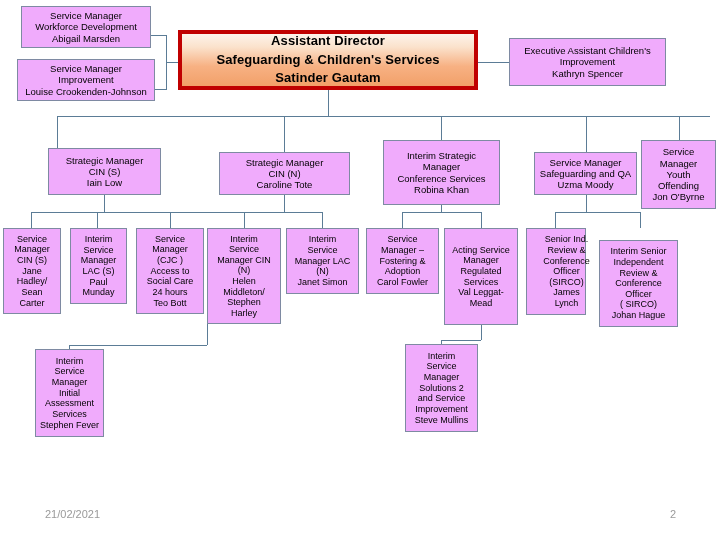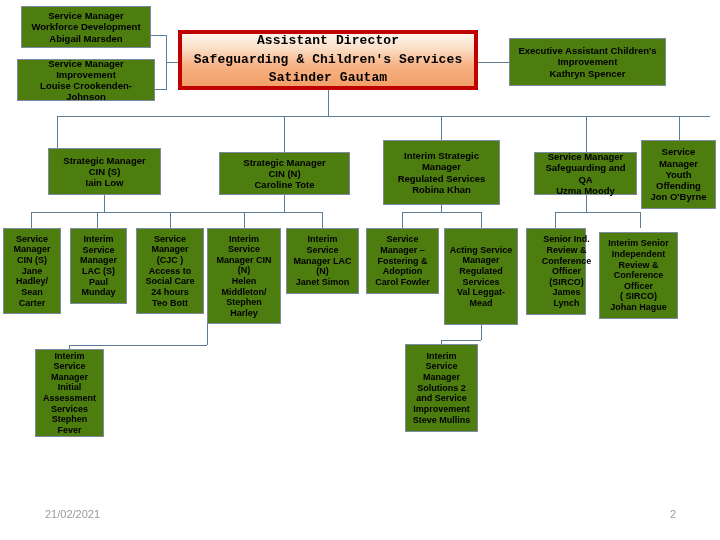--- a/index.html
+++ b/index.html
@@ -21,39 +21,37 @@
   svg.connectors {
     position: absolute;
     left: 0; top: 0;
     width: 720px; height: 540px;
     pointer-events: none;
   }
   .node {
     position: absolute;
     box-sizing: border-box;
     border: 1px solid #7e8aa2;
-    background: #4d7c0f;
+    background: #f0abfc;
     display: flex;
     align-items: center;
     justify-content: center;
     text-align: center;
     padding: 2px 3px;
     line-height: 1.18;
     white-space: pre-line;
     z-index: 2;
-    font-weight: bold;
   }
   .node-root {
     border: 4px solid #c00000;
     background: linear-gradient(to bottom, #fdf3ea 0%, #fbe2cc 25%, #f7b183 62%, #f2a069 100%);
     font-weight: bold;
     font-size: 13px;
     line-height: 1.42;
     letter-spacing: 0.1px;
-    font-family: Liberation Mono, monospace;
   }
   .node-staff { font-size: 9.5px; }
   .node-l2 { font-size: 9.5px; }
   .node-l3 { font-size: 9px; }
   .node-l4 { font-size: 9px; }
   .footer-date, .footer-page {
     position: absolute;
     font-size: 11px;
     color: #9a9a9a;
   }
@@ -134,21 +132,21 @@
   <div class="node node-l2" style="left:48px; top:148px; width:113px; height:47px;">Strategic Manager
 CIN (S)
 Iain Low</div>
 
   <div class="node node-l2" style="left:219px; top:152px; width:131px; height:43px;">Strategic Manager
 CIN (N)
 Caroline Tote</div>
 
   <div class="node node-l2" style="left:383px; top:140px; width:117px; height:65px;">Interim Strategic
 Manager
-Regulated Services
+Conference Services
 Robina Khan</div>
 
   <div class="node node-l2" style="left:534px; top:152px; width:103px; height:43px;">Service Manager
 Safeguarding and QA
 Uzma Moody</div>
 
   <div class="node node-l2" style="left:641px; top:140px; width:75px; height:69px;">Service
 Manager
 Youth
 Offending
@@ -206,21 +204,21 @@
 Mead</div>
 
   <div class="node node-l3" style="left:526px; top:228px; width:60px; height:87px;padding-left:24px;">Senior Ind.
 Review &amp;
 Conference
 Officer
 (SIRCO)
 James
 Lynch</div>
 
-  <div class="node node-l3" style="left:599px; top:232px; width:79px; height:87px;">Interim Senior
+  <div class="node node-l3" style="left:599px; top:240px; width:79px; height:87px;">Interim Senior
 Independent
 Review &amp;
 Conference
 Officer
 ( SIRCO)
 Johan Hague</div>
 
   <div class="node node-l4" style="left:35px; top:349px; width:69px; height:88px;">Interim
 Service
 Manager

